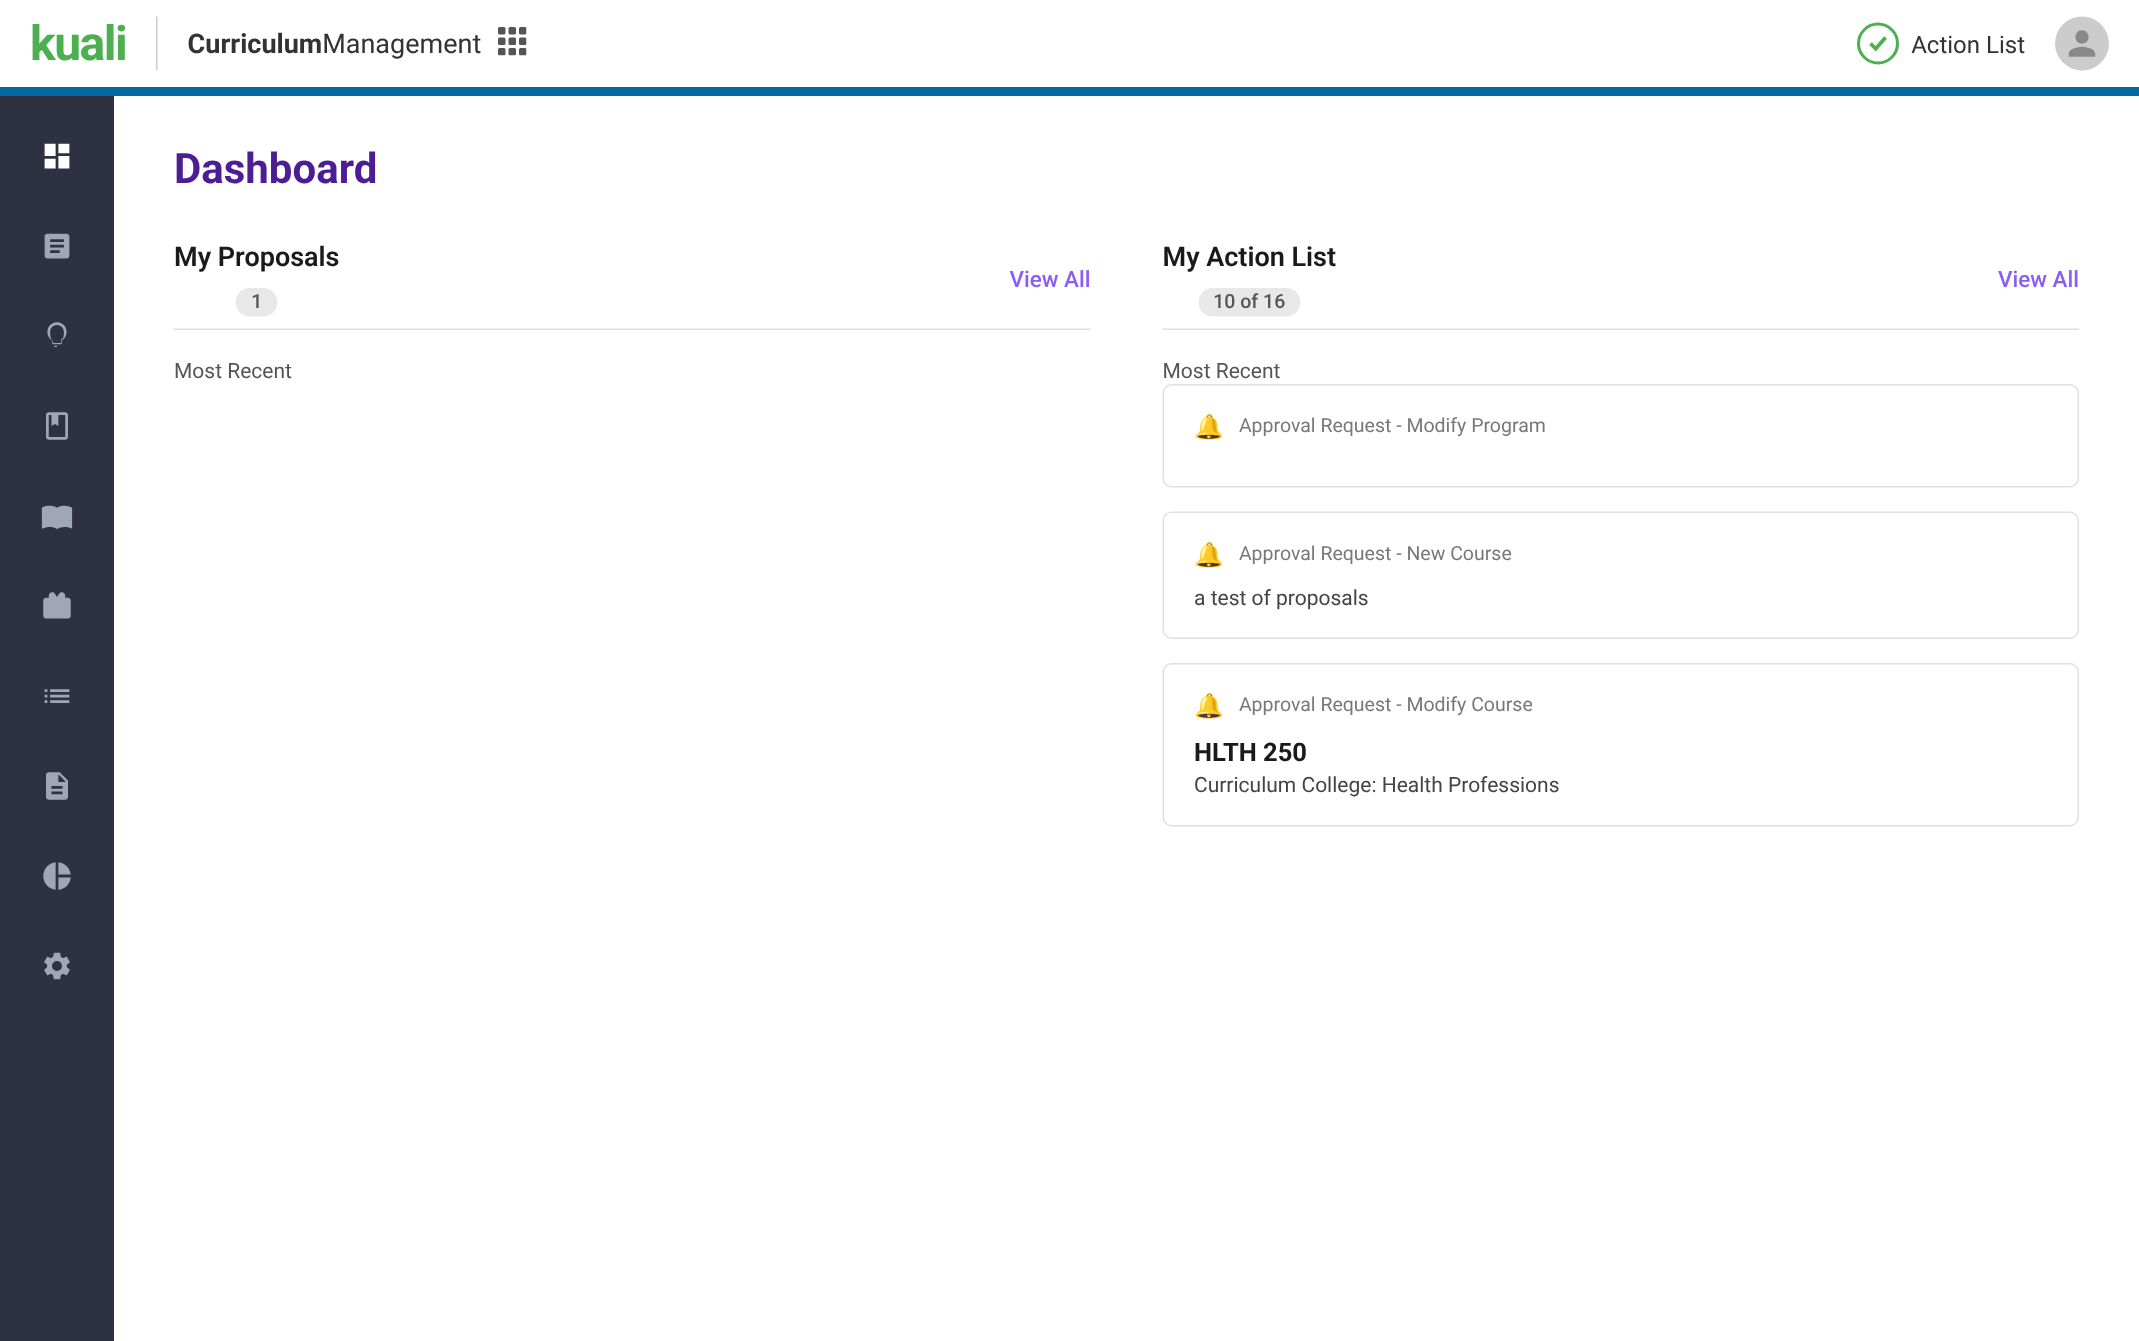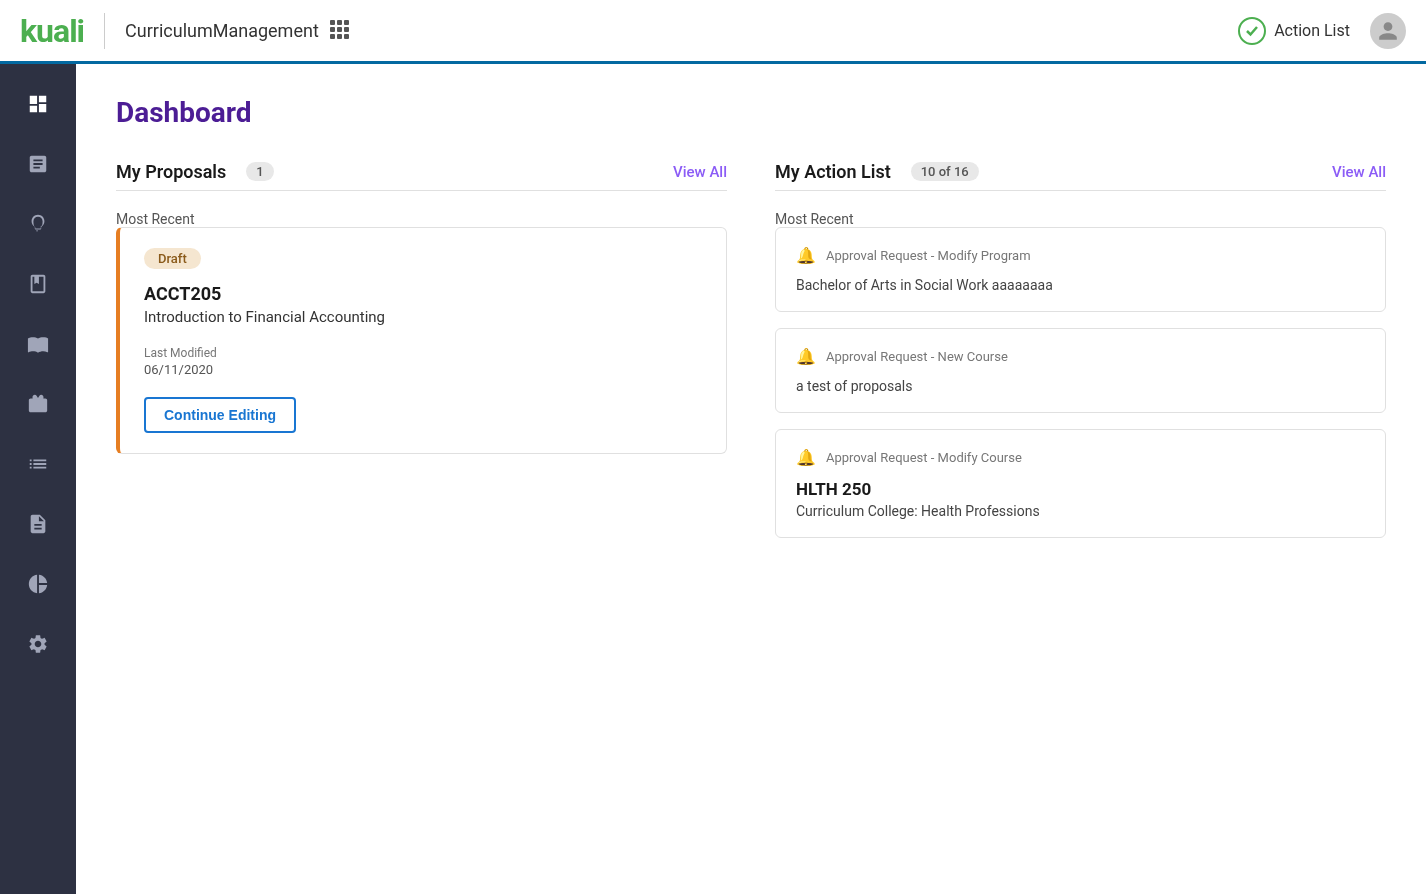--- a/index.html
+++ b/index.html
@@ -3,21 +3,21 @@
   <meta charset="utf-8">
   <style>
     * { box-sizing: border-box; margin: 0; padding: 0; }
     body { font-family: -apple-system, BlinkMacSystemFont, 'Segoe UI', Roboto, sans-serif; background: #f5f5f5; display: flex; flex-direction: column; height: 100vh; overflow: hidden; }
 
     
     .header {
       display: flex;
       align-items: center;
       background: #fff;
-      border-bottom: 3px solid #0369a1;
+      border-bottom: 6px solid #0369a1;
       height: 64px;
       padding: 0 20px;
       flex-shrink: 0;
       z-index: 100;
     }
     .header-logo {
       display: flex;
       align-items: center;
     }
     .logo-text {
@@ -31,21 +31,21 @@
       height: 36px;
       background: #ccc;
       margin: 0 20px;
     }
     .app-name {
       font-size: 18px;
       color: #333;
       font-weight: 400;
     }
     .app-name strong {
-      font-weight: 400;
+      font-weight: 700;
     }
     .grid-icon {
       margin-left: 10px;
       cursor: pointer;
       color: #555;
     }
     .header-right {
       margin-left: auto;
       display: flex;
       align-items: center;
@@ -140,21 +140,22 @@
       align-items: center;
       justify-content: space-between;
       margin-bottom: 8px;
     }
     .column-title {
       font-size: 18px;
       font-weight: 600;
       color: #1a1a1a;
       display: flex;
       align-items: center;
-      gap: 20px;
+      gap: 10px;
+      flex-direction: column;
     }
     .count-badge {
       background: #e8e8e8;
       border-radius: 12px;
       padding: 2px 10px;
       font-size: 13px;
       color: #555;
       font-weight: 500;
     }
     .view-all-link {
@@ -371,49 +372,40 @@
         <div class="column-header">
           <div class="column-title">
             <span>My Proposals</span>
             <span class="count-badge">1</span>
           </div>
           <a class="view-all-link">View All</a>
         </div>
         <div class="column-divider"></div>
         <p class="most-recent-label">Most Recent</p>
 
-        <div class="proposal-card">
-          <div class="draft-badge">Draft</div>
-          <div class="proposal-code">ACCT205</div>
-          <div class="proposal-name">Introduction to Financial Accounting</div>
-          <div class="last-modified-label">Last Modified</div>
-          <div class="last-modified-date">06/11/2020</div>
-          <button class="continue-editing-btn">Continue Editing</button>
-        </div>
       </div>
 
       <div>
         <div class="column-header">
           <div class="column-title">
             <span>My Action List</span>
             <span class="count-badge">10 of 16</span>
           </div>
           <a class="view-all-link">View All</a>
         </div>
         <div class="column-divider"></div>
         <p class="most-recent-label">Most Recent</p>
 
         <div id="action-cards-container">
 
         <div class="action-card">
       <div class="action-card-header">
         <span class="bell-icon">🔔</span>
         <span>Approval Request - Modify Program</span>
       </div>
-      <div class="action-subtitle">Bachelor of Arts in Social Work aaaaaaaa</div>
     </div>
             <div class="action-card">
       <div class="action-card-header">
         <span class="bell-icon">🔔</span>
         <span>Approval Request - New Course</span>
       </div>
       <div class="action-subtitle">a test of proposals</div>
     </div>
             <div class="action-card">
       <div class="action-card-header">

